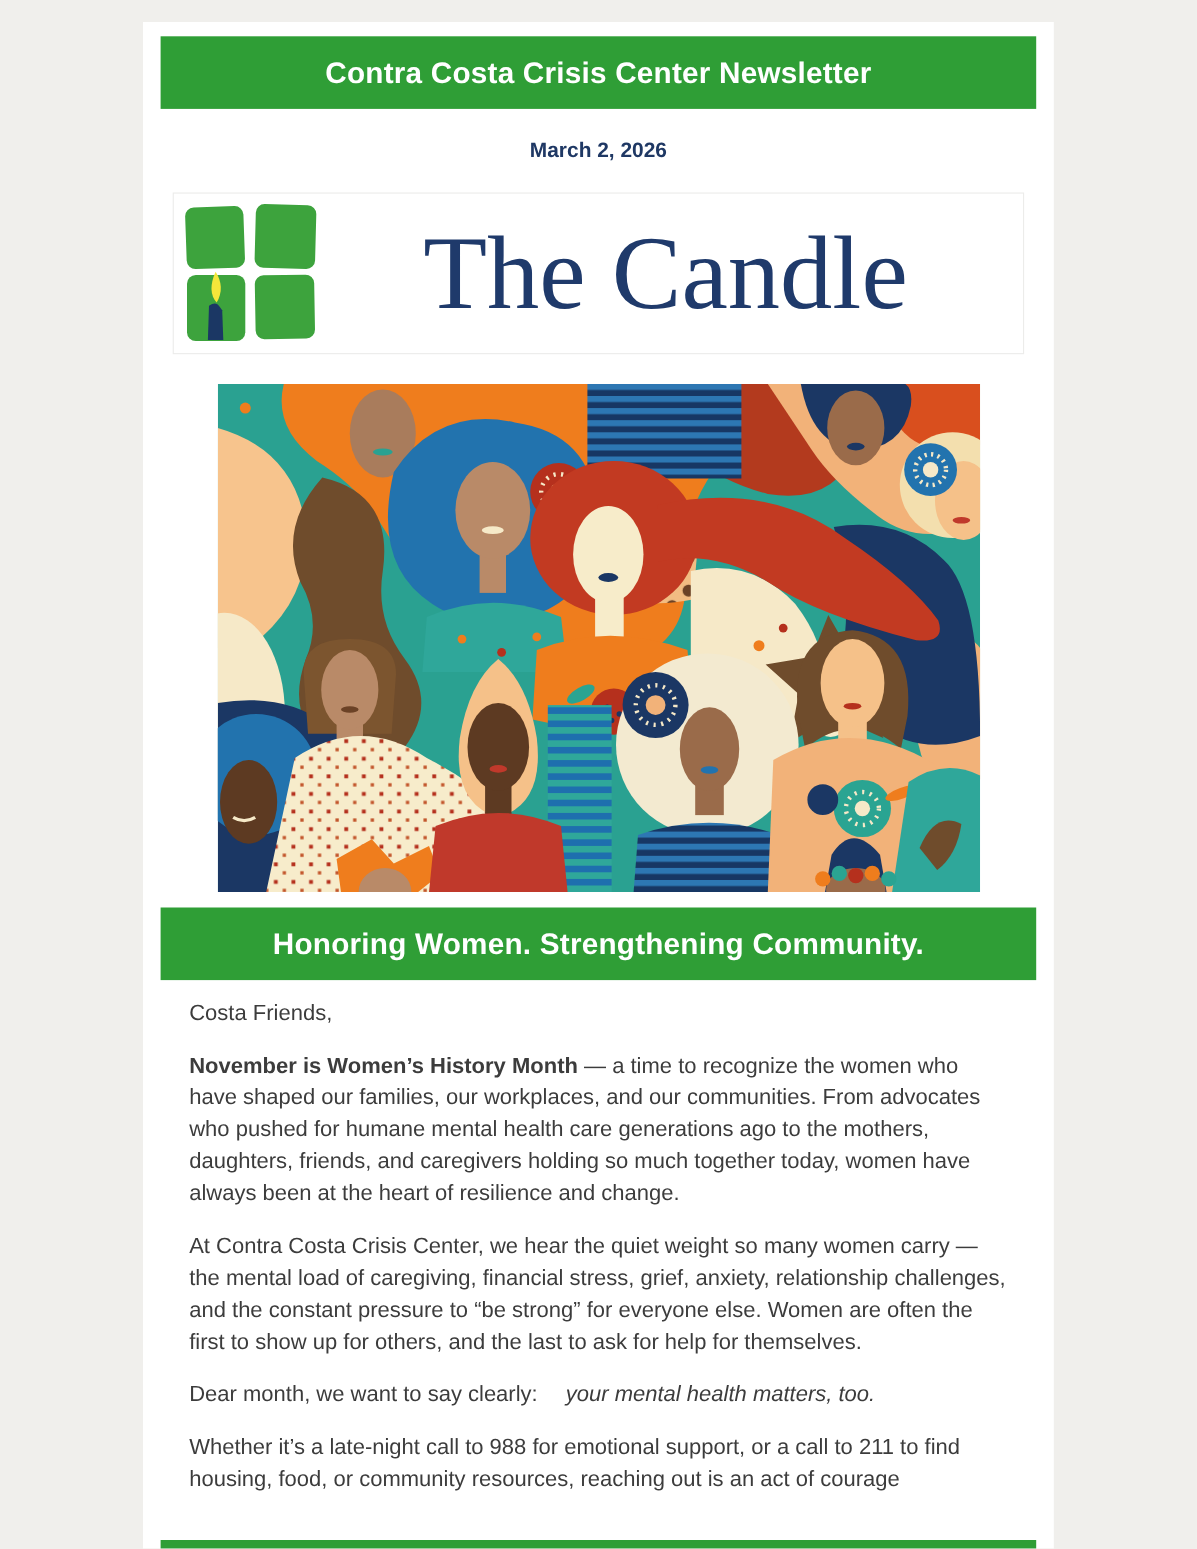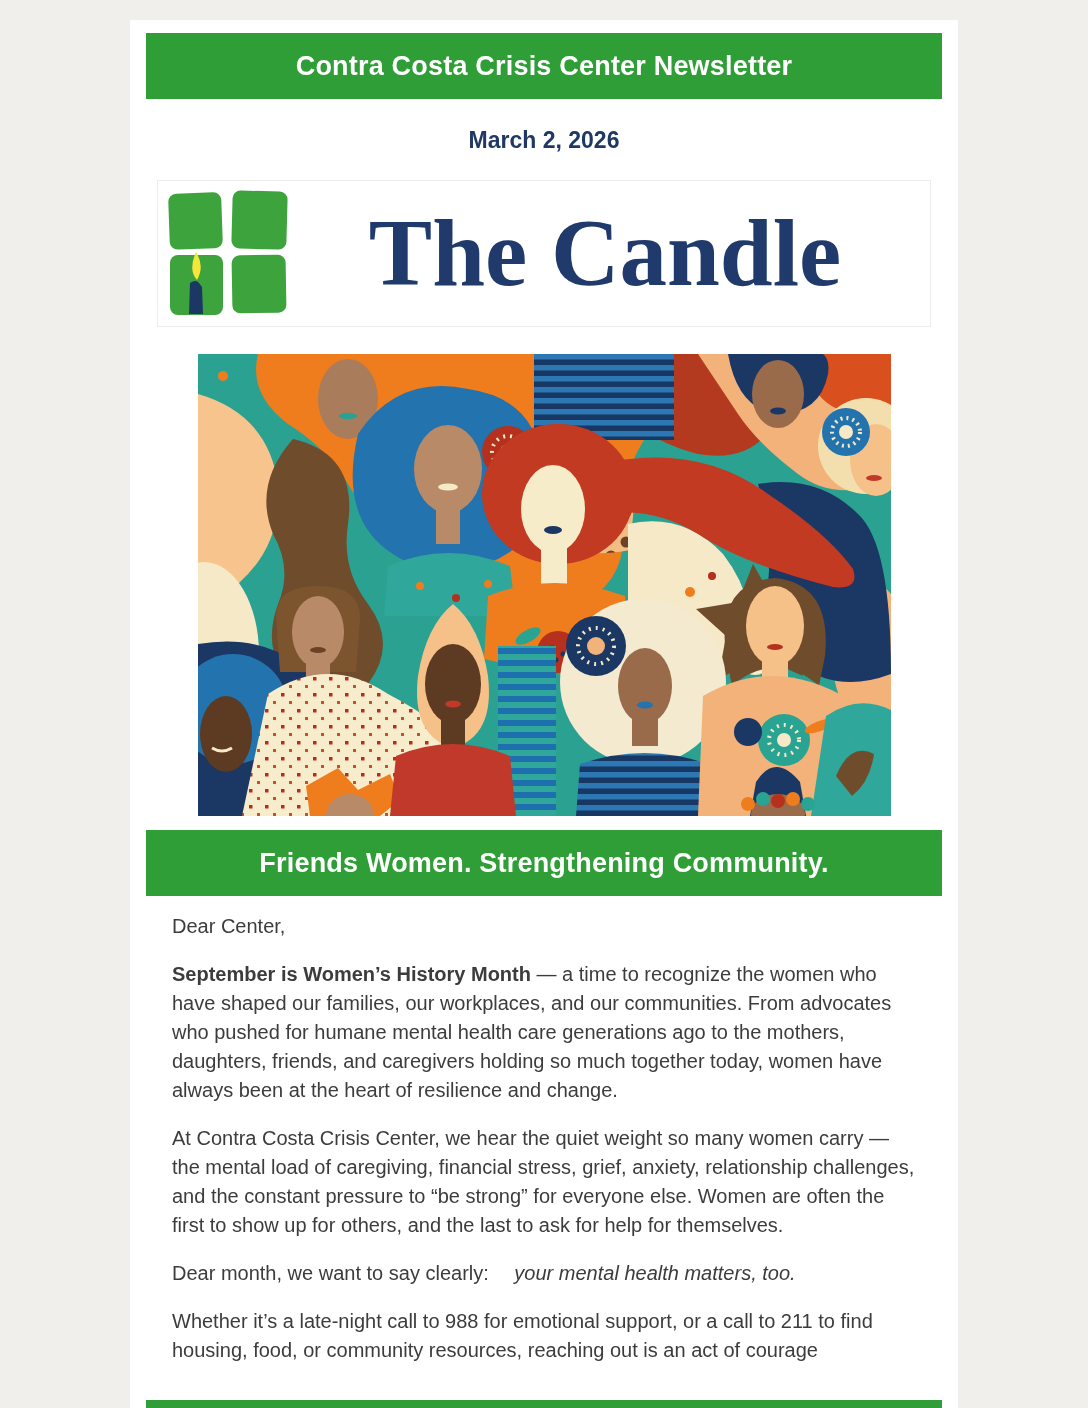--- a/index.html
+++ b/index.html
@@ -1,26 +1,26 @@
 <!DOCTYPE html>
 <html><head>
 <meta charset="utf-8">
 <style>
   html,body{margin:0;padding:0;background:#f0efec;}
   .page{position:relative;width:1088px;height:1408px;background:#f0efec;overflow:hidden;
         font-family:"Liberation Sans","DejaVu Sans",sans-serif;}
   .content{position:absolute;left:130px;top:20px;width:828px;height:1388px;background:#ffffff;}
   .banner{margin:13px 16px 0;background:#2f9e36;color:#ffffff;font-weight:bold;
           font-size:27px;text-align:center;padding:18px 0 17px;letter-spacing:.2px;}
-  .date{text-align:center;color:#1f3864;font-weight:bold;font-size:23px;margin-top:28px;}
+  .date{text-align:center;color:#1f3864;font-weight:bold;font-size:19px;margin-top:28px;}
   .masthead{margin:26px 27px 0;background:#ffffff;border:1px solid #ececea;height:145px;
             display:flex;align-items:center;overflow:hidden;}
   .masthead .logo{flex:0 0 auto;margin-left:8px;}
   .masthead .mast-title{flex:1;text-align:center;font-family:"Liberation Serif","DejaVu Serif",serif;
-            color:#1f3a6b;font-size:95px;line-height:1;padding-right:10px;white-space:nowrap;font-weight:bold;}
+            color:#1f3a6b;font-size:95px;line-height:1;padding-right:10px;white-space:nowrap;}
   .hero{display:block;margin:27px auto 0;width:693px;height:462px;}
   .body-text{margin:16px 42px 0;font-size:20px;line-height:29px;color:#3c3c3c;}
   .body-text p{margin:0 0 19px;}
   .b{font-weight:bold;}
   .i{font-style:italic;margin-left:20px;}
   .banner-cut{position:absolute;bottom:0;left:16px;right:16px;height:8px;background:#2f9e36;}
 </style>
 </head>
 <body>
 
@@ -180,26 +180,26 @@
 
       <ellipse cx="580" cy="460" rx="27" ry="20" fill="#9a6b4a"></ellipse>
       <circle cx="550" cy="450" r="7" fill="#ef7d1d"></circle>
         <circle cx="565" cy="445" r="7" fill="#2aa492"></circle>
       <circle cx="580" cy="447" r="7" fill="#b5301d"></circle>
         <circle cx="595" cy="445" r="7" fill="#ef7d1d"></circle>
       <circle cx="610" cy="450" r="7" fill="#2aa492"></circle>
     </svg>
 
     <div class="banner" style="margin-top:14px">
-      <span>Friends Women. Strengthening Community.</span>
+      <span>Honoring Women. Strengthening Community.</span>
     </div>
 
     <div class="body-text">
-      <p>Dear Center,</p>
-      <p><span class="b">September is Women’s History Month</span><span> — a time to recognize the women who have shaped our families, our workplaces, and our communities. From advocates who pushed for humane mental health care generations ago to the mothers, daughters, friends, and caregivers holding so much together today, women have always been at the heart of resilience and change.</span></p>
+      <p>Costa Friends,</p>
+      <p><span class="b">November is Women’s History Month</span><span> — a time to recognize the women who have shaped our families, our workplaces, and our communities. From advocates who pushed for humane mental health care generations ago to the mothers, daughters, friends, and caregivers holding so much together today, women have always been at the heart of resilience and change.</span></p>
       <p>At Contra Costa Crisis Center, we hear the quiet weight so many women carry — the mental load of caregiving, financial stress, grief, anxiety, relationship challenges, and the constant pressure to “be strong” for everyone else. Women are often the first to show up for others, and the last to ask for help for themselves.</p>
       <p><span>Dear month, we want to say clearly: </span><span class="i">your mental health matters, too.</span></p>
       <p>Whether it’s a late-night call to 988 for emotional support, or a call to 211 to find housing, food, or community resources, reaching out is an act of courage</p>
     </div>
 
     <div class="banner-cut"></div>
   </div>
 </div>
 
 </body></html>

